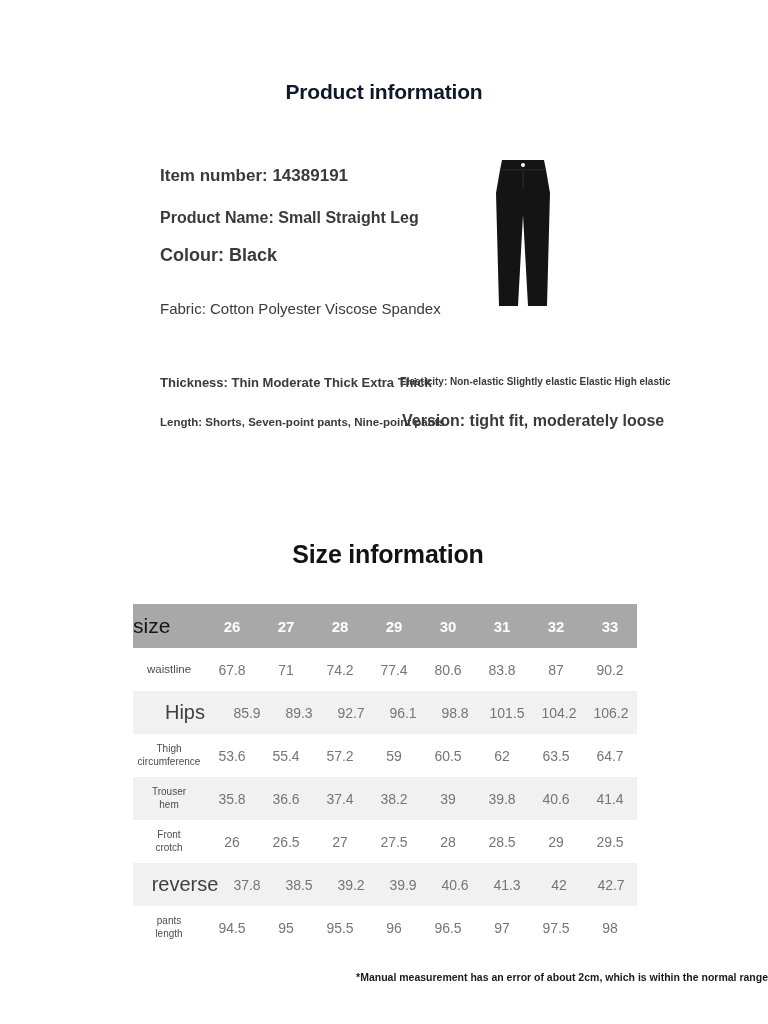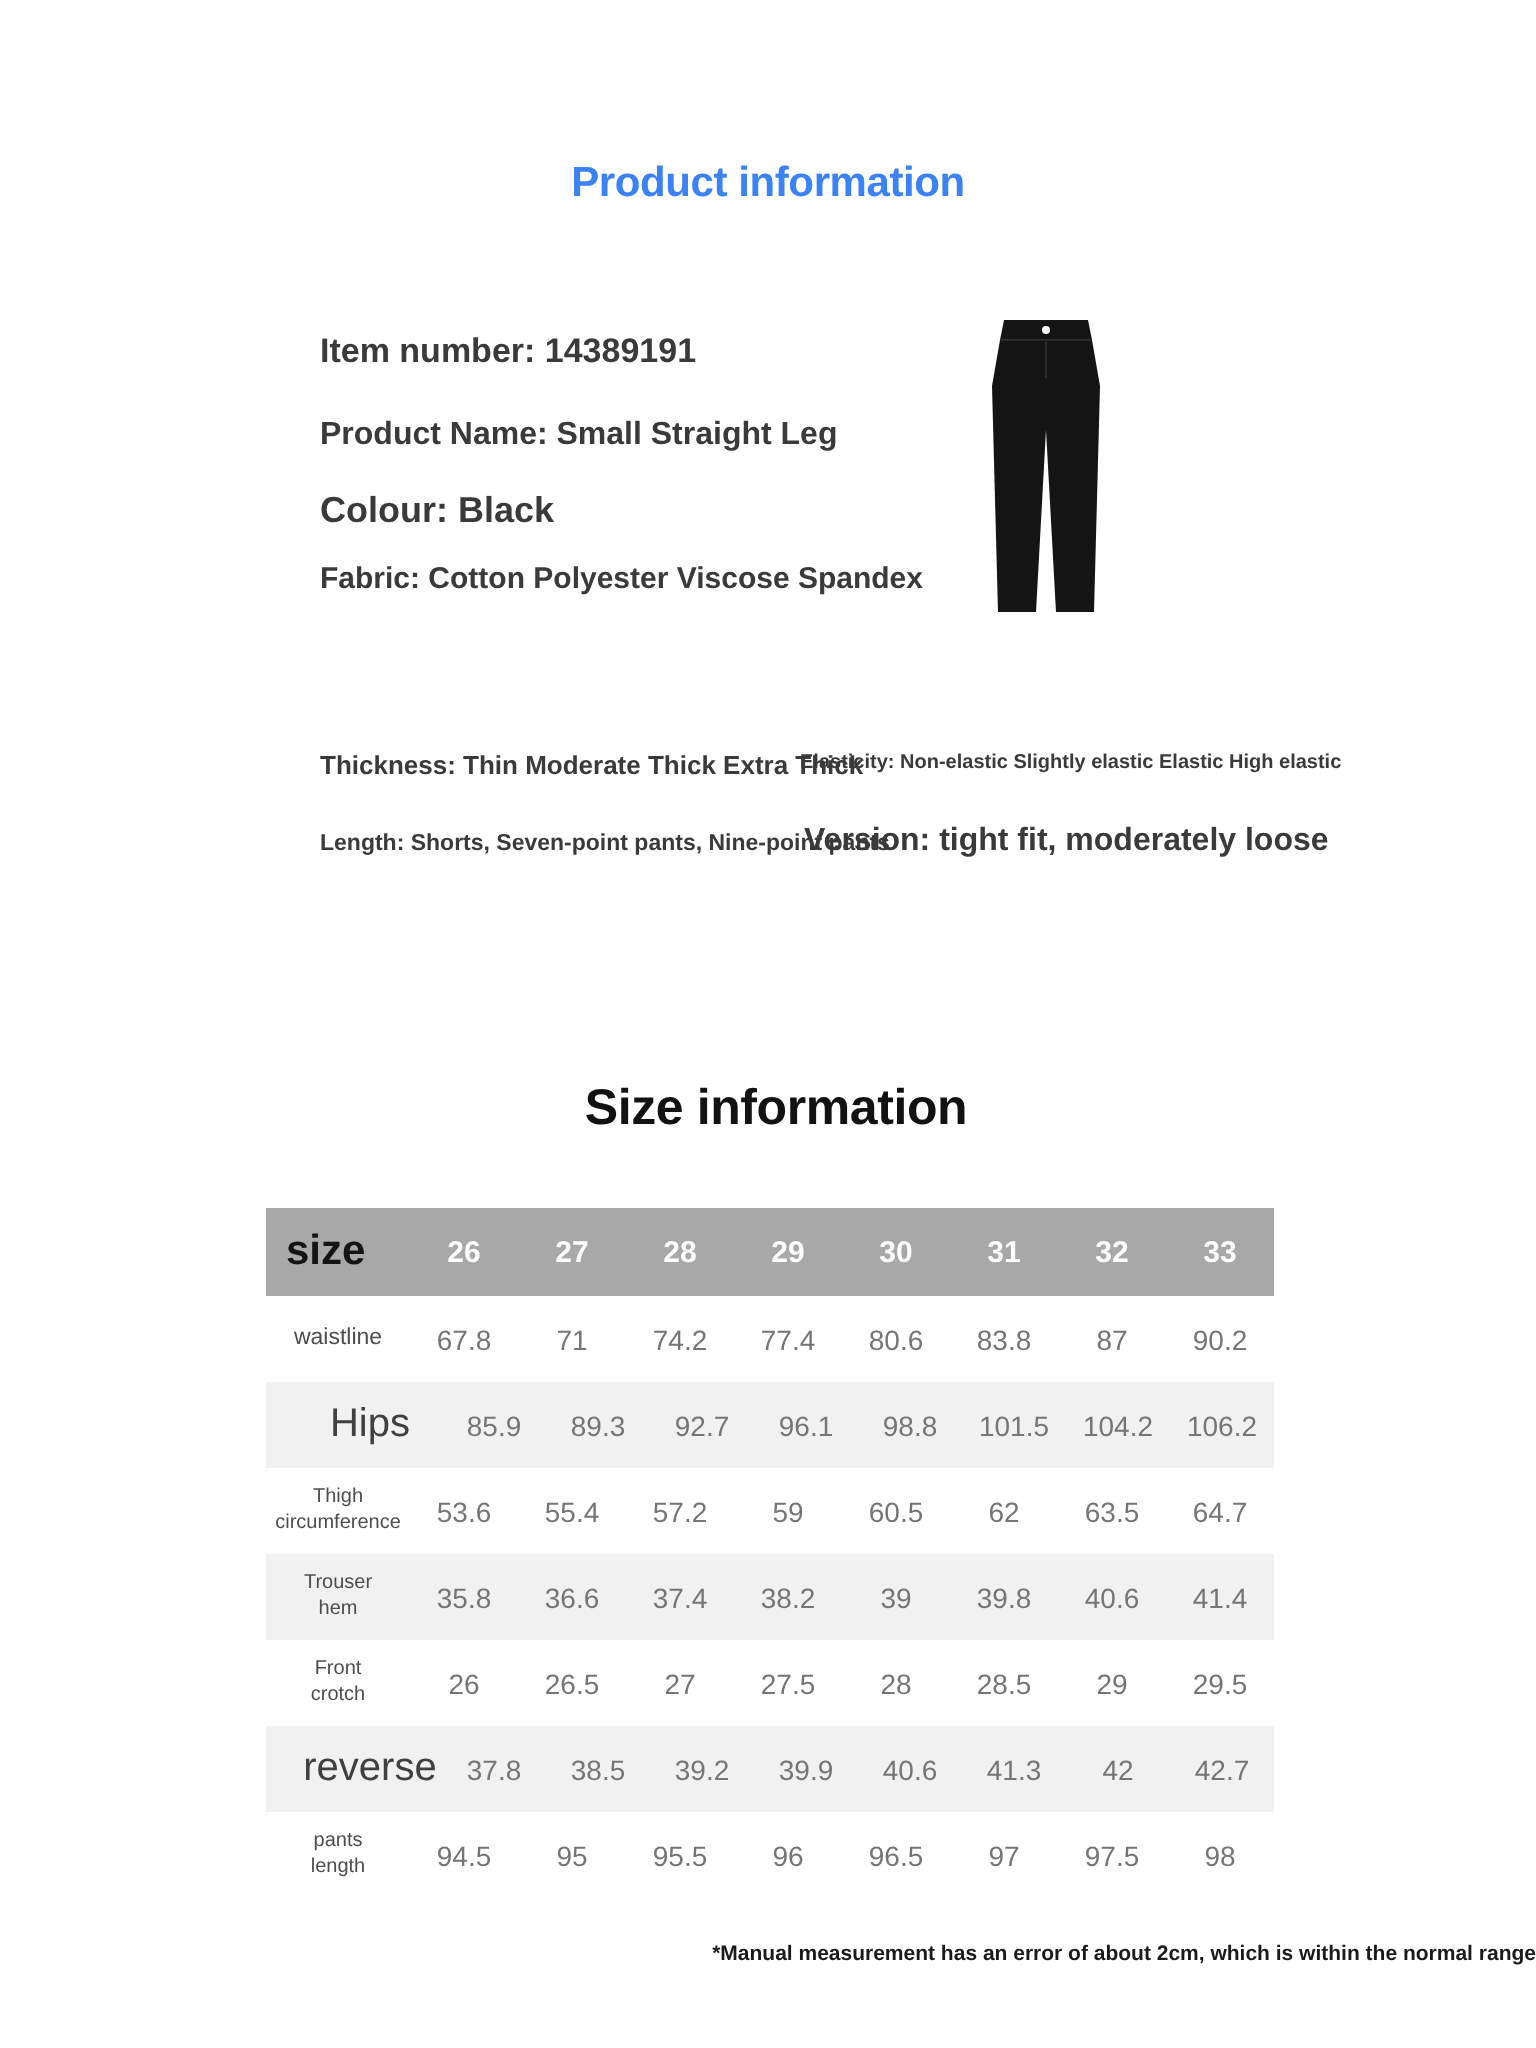--- a/index.html
+++ b/index.html
@@ -8,26 +8,26 @@
     width: 768px;
     height: 1024px;
     background: #ffffff;
     overflow: hidden;
     font-family: "Liberation Sans", sans-serif;
     color: #3a3a3a;
   }
   .product-title {
     position: absolute; top: 80px; left: 0; width: 100%;
     text-align: center; font-size: 21px; font-weight: bold;
-    color: #3b82f6; margin: 0; letter-spacing: -0.2px;
+    color: #0f172a; margin: 0; letter-spacing: -0.2px;
   }
   .item-number  { position: absolute; left: 160px; top: 166px; font-size: 17px;   font-weight: bold; }
   .product-name { position: absolute; left: 160px; top: 209px; font-size: 16px;   font-weight: bold; }
   .colour       { position: absolute; left: 160px; top: 245px; font-size: 18px;   font-weight: bold; }
-  .fabric       { position: absolute; left: 160px; top: 281px; font-size: 15px;   font-weight: bold; }
+  .fabric       { position: absolute; left: 160px; top: 300px; font-size: 15px;   font-weight: normal; }
   .pants        { position: absolute; left: 489px; top: 157px; width: 68px; height: 152px; }
   .thickness    { position: absolute; left: 160px; top: 375px; font-size: 13px;   font-weight: bold; }
   .elasticity   { position: absolute; left: 400px; top: 376px; font-size: 10px;   font-weight: bold; }
   .length-line  { position: absolute; left: 160px; top: 416px; font-size: 11.5px; font-weight: bold; }
   .version      { position: absolute; left: 402px; top: 412px; font-size: 16px;   font-weight: bold; }
   .size-title {
     position: absolute; top: 536px; left: 0; width: 100%;
     text-align: center; font-size: 25px; font-weight: bold;
     color: #121212; margin: 4px; letter-spacing: -0.2px;
   }
@@ -36,22 +36,22 @@
     display: flex; height: 44px; background: #a8a8a8; align-items: stretch;
   }
   .tcell {
     flex: 1 1 0; display: flex; align-items: center; justify-content: center;
     box-sizing: border-box; text-align: center;
   }
   .rowlabel {
     flex: 0 0 72px; width: 72px; white-space: pre-line; line-height: 1.25;
   }
   .head-label {
-    justify-content: flex-start; padding-left: 10px;
-    font-size: 21px; font-weight: bold; color: #141414;
+    justify-content: flex-start; 
+    font-size: 21px; font-weight: normal; color: #141414;
   }
   .head-size { font-size: 15px; font-weight: bold; color: #ffffff; }
   .trow { display: flex; height: 43px; background: #ffffff; }
   .trow.alt { background: #f1f1f1; }
   .rowlabel.small  { font-size: 10px;   color: #4d4d4d; }
   .rowlabel.medium { font-size: 11.5px; color: #4d4d4d; }
   .rowlabel.large  { font-size: 20px; color: #404040; margin-left: 16px; }
   .val { font-size: 14px; color: #757575; }
   .footnote {
     position: absolute; top: 971px; left: 0; width: 100%;

